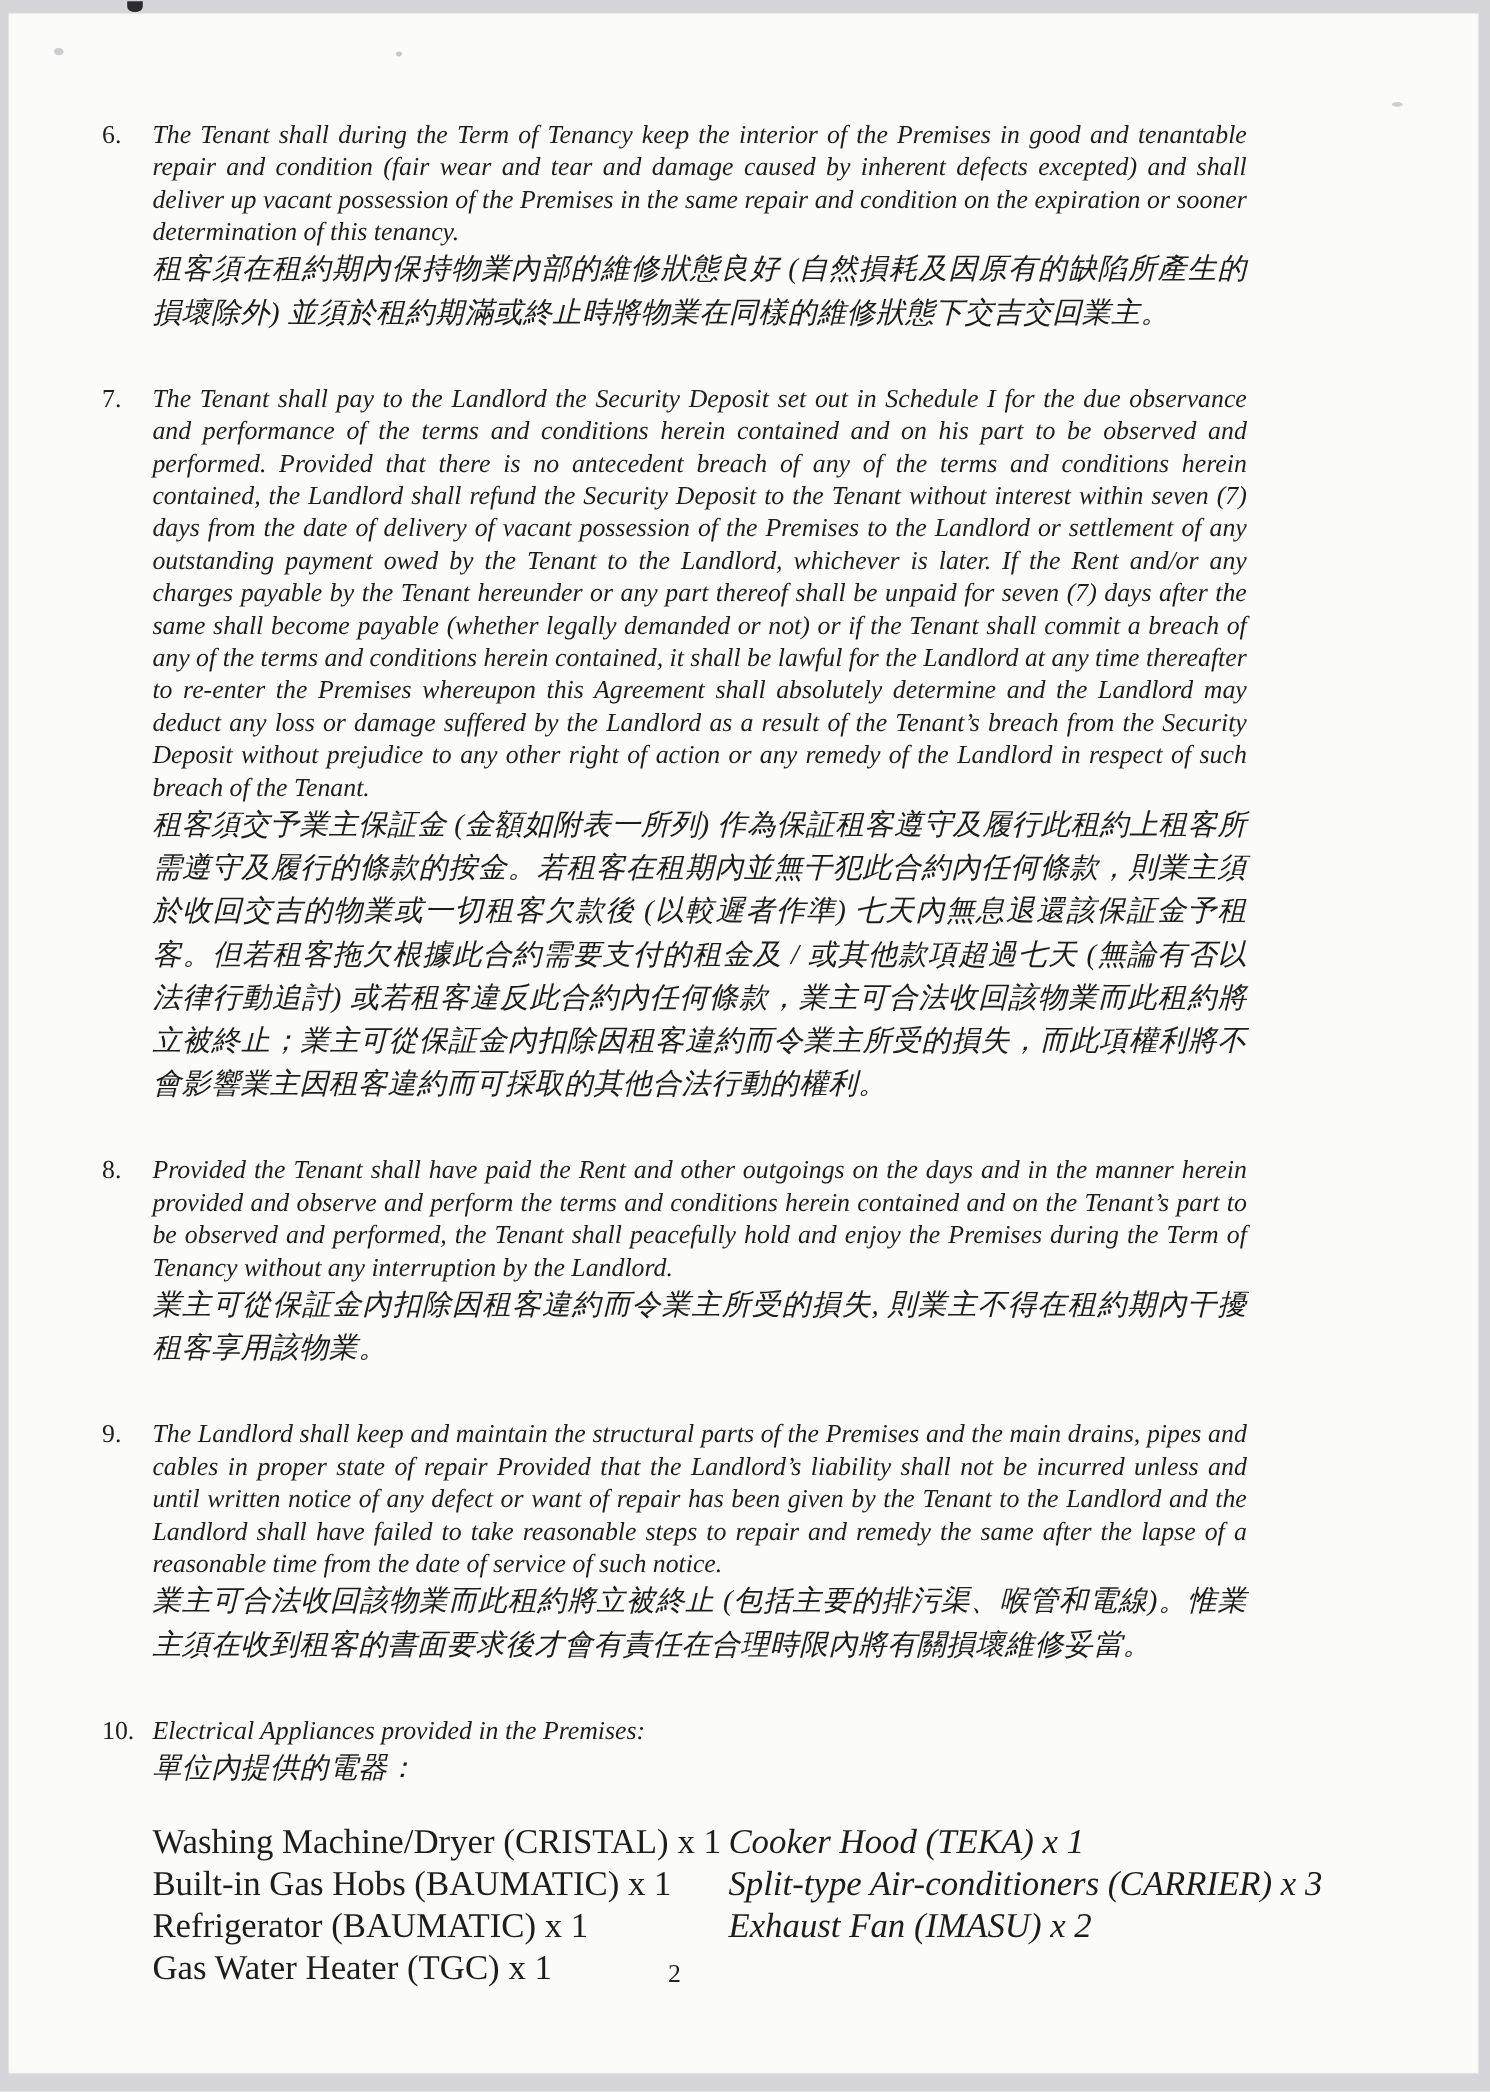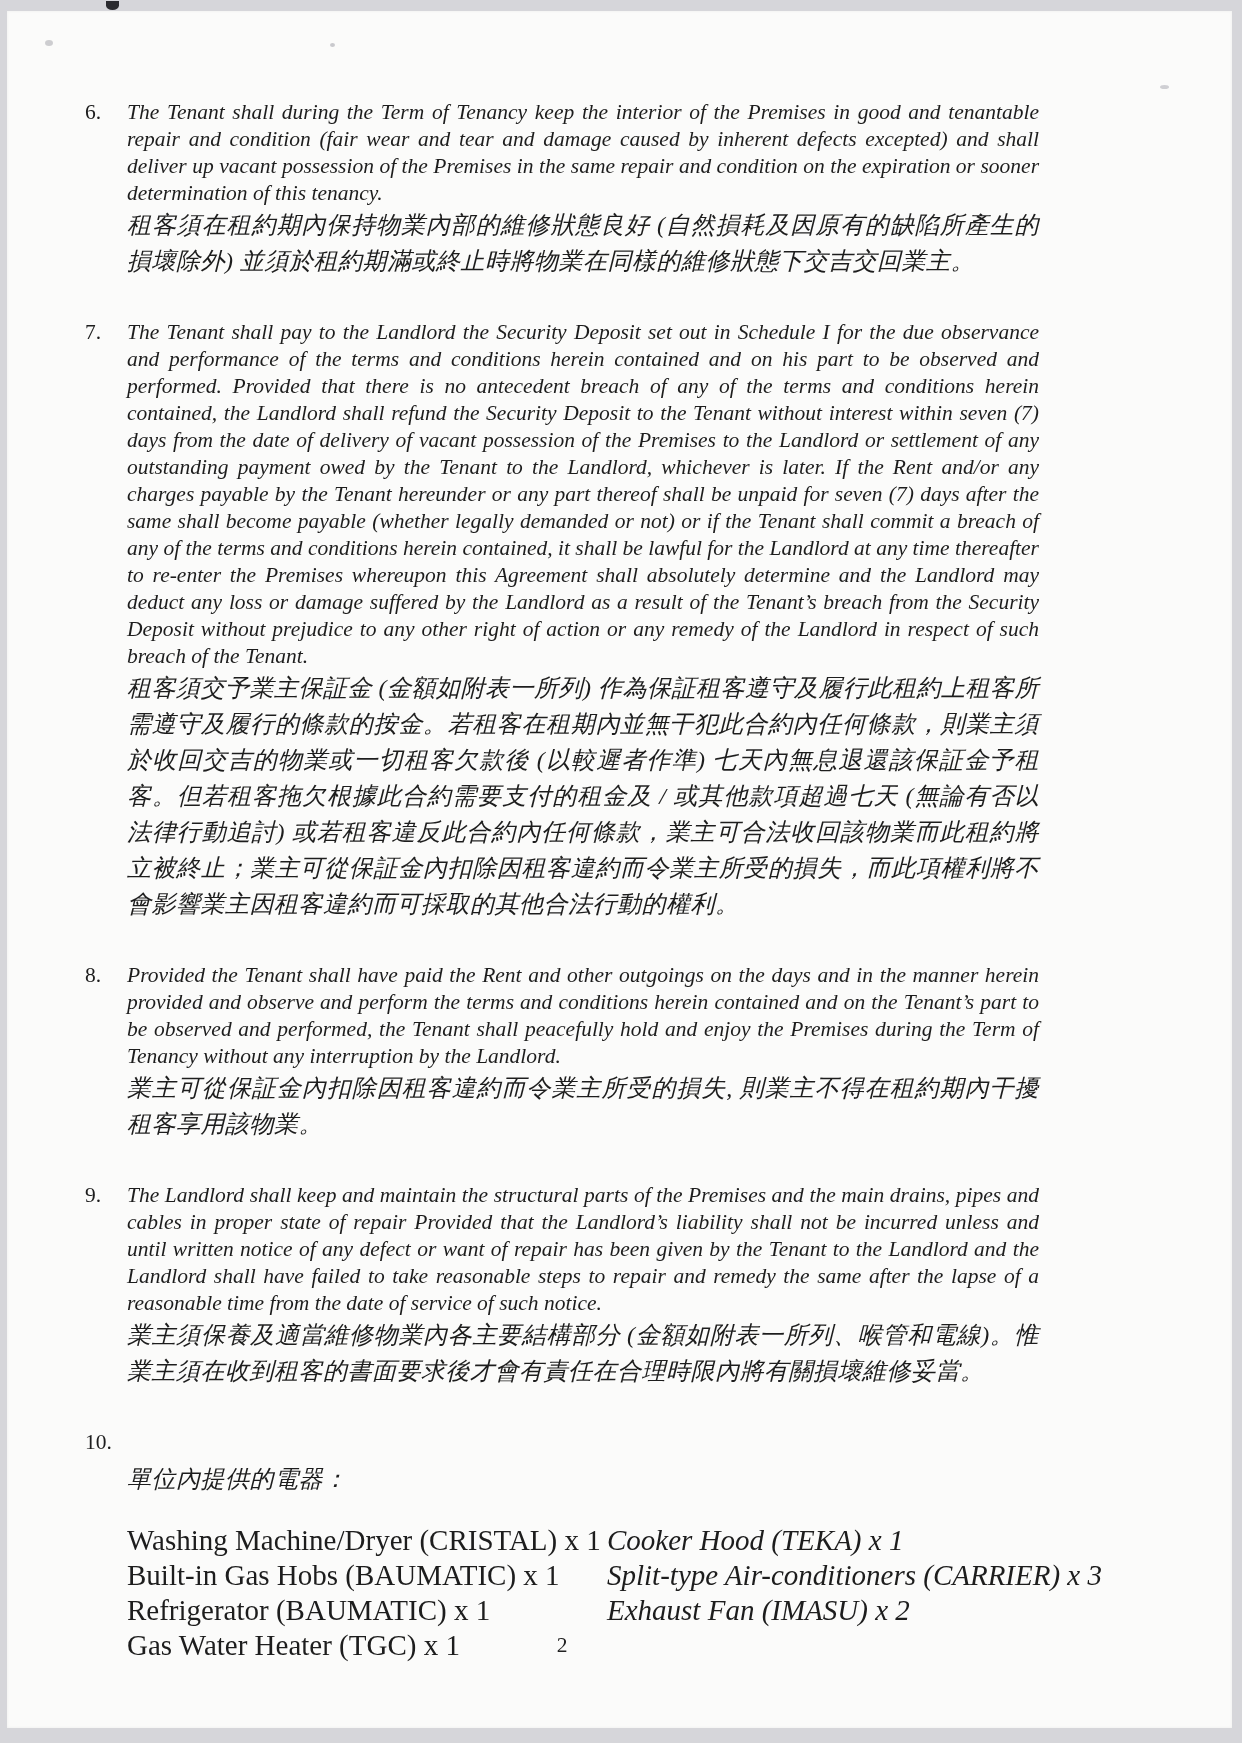--- a/index.html
+++ b/index.html
@@ -149,28 +149,29 @@
       <div class="clause-body">
         <div class="text-en">Provided the Tenant shall have paid the Rent and other outgoings on the days and in the manner herein provided and observe and perform the terms and conditions herein contained and on the Tenant’s part to be observed and performed, the Tenant shall peacefully hold and enjoy the Premises during the Term of Tenancy without any interruption by the Landlord.</div>
         <div class="text-zh">業主可從保証金內扣除因租客違約而令業主所受的損失, 則業主不得在租約期內干擾租客享用該物業。</div>
       </div>
     </div>
 
     <div class="clause">
       <div class="clause-number">9.</div>
       <div class="clause-body">
         <div class="text-en">The Landlord shall keep and maintain the structural parts of the Premises and the main drains, pipes and cables in proper state of repair Provided that the Landlord’s liability shall not be incurred unless and until written notice of any defect or want of repair has been given by the Tenant to the Landlord and the Landlord shall have failed to take reasonable steps to repair and remedy the same after the lapse of a reasonable time from the date of service of such notice.</div>
-        <div class="text-zh">業主須保養及適當維修物業內各主要結構部分 (金額如附表一所列、喉管和電線)。惟業主須在收到租客的書面要求後才會有責任在合理時限內將有關損壞維修妥當。</div>
+        <div class="text-zh">業主可合法收回該物業而此租約將立被終止 (包括主要的排污渠、喉管和電線)。惟業主須在收到租客的書面要求後才會有責任在合理時限內將有關損壞維修妥當。</div>
       </div>
     </div>
 
     <div class="clause" style="margin-bottom:0;">
       <div class="clause-number">10.</div>
       <div class="clause-body">
-        <div class="text-zh" style="text-align:left;margin-top:32px;">單位內提供的電器：</div>
+        <div class="text-en" style="text-align:left;">Electrical Appliances provided in the Premises:</div>
+        <div class="text-zh" style="text-align:left;">單位內提供的電器：</div>
       </div>
     </div>
 
     <div class="appliances">
       <div class="col-left">
         <div class="appliance-line">Washing Machine/Dryer (CRISTAL) x 1</div>
         <div class="appliance-line">Built-in Gas Hobs (BAUMATIC) x 1</div>
         <div class="appliance-line">Refrigerator (BAUMATIC) x 1</div>
         <div class="appliance-line">Gas Water Heater (TGC) x 1</div>
       </div>

